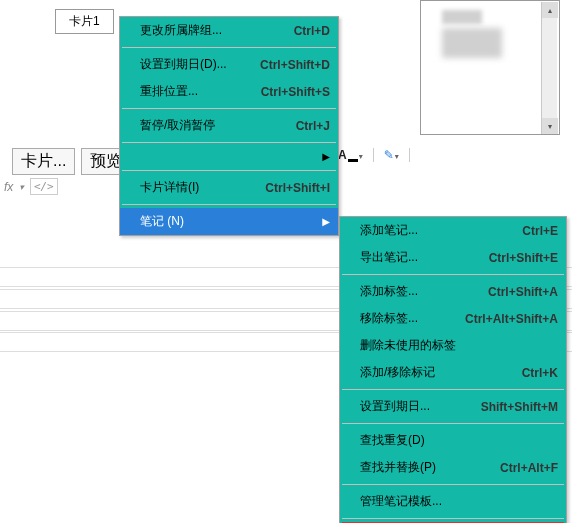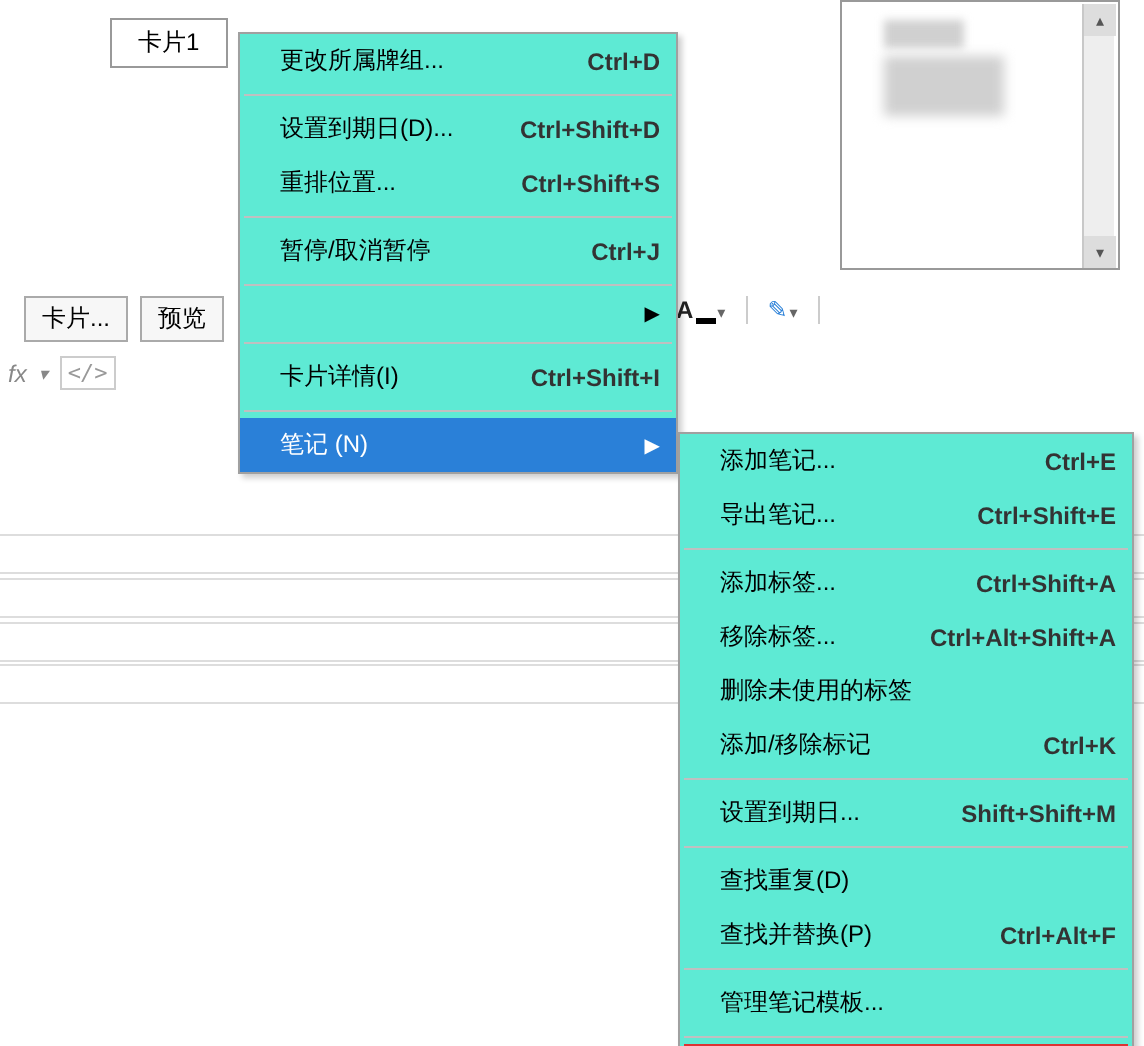--- a/index.html
+++ b/index.html
@@ -4,25 +4,25 @@
 <style>
   * { box-sizing: border-box; margin: 0; padding: 0; font-family: "Microsoft YaHei", "Segoe UI", sans-serif; font-size: 12px; }
   body { background: #fff; width: 572px; height: 523px; overflow: hidden; position: relative; color: #000; }
   .row-top { position: absolute; left: 0; right: 0; height: 20px; border-top: 1px solid #ddd; border-bottom: 1px solid #ddd; }
   .row-top.r1 { top: 267px; }
   .row-top.r2 { top: 289px; }
   .row-top.r3 { top: 311px; }
   .row-top.r4 { top: 332px; }
   .tab { position: absolute; left: 55px; top: 9px; border: 1px solid #999; padding: 3px 13px 3px 13px; background: #fff; font-size: 12px; }
   .toolbar { position: absolute; left: 12px; top: 148px; display: flex; align-items: center; gap: 6px; }
-  .btn { border: 1px solid #aaa; background: #f7f7f7; padding: 2px 8px; font-size: 12px; }
+  .btn { border: 1px solid #aaa; background: #f7f7f7; padding: 2px 8px; font-size: 16px; }
   .fx { position: absolute; left: 4px; top: 178px; color: #888; font-style: italic; display: flex; gap: 6px; align-items: center; }
   .fx .arrow-down { font-size: 9px; }
   .fx .code-icon { border: 1px solid #ccc; padding: 1px 3px; font-family: monospace; font-size: 11px; color: #999; }
-  .menu { position: absolute; background: #5eead4; border: 1px solid #a0a0a0; box-shadow: 2px 2px 3px rgba(0,0,0,0.2); }
+  .menu { position: absolute; background: #14b8a6; border: 1px solid #a0a0a0; box-shadow: 2px 2px 3px rgba(0,0,0,0.2); }
   .menu1 { left: 119px; top: 16px; width: 220px; }
   .menu2 { left: 339px; top: 216px; width: 228px; }
   .menu-item { display: flex; align-items: center; padding: 5px 8px 5px 20px; white-space: nowrap; }
   .menu-item .lbl { flex: 1; }
   .menu-item .shortcut { color: #333; margin-left: 16px; font-weight: bold; }
   .menu-item .sub-arrow { margin-left: auto; font-size: 10px; }
   .menu-item.hl { background: #2a80d8; color: #fff; }
   .menu-sep { height: 1px; background: #c0c0c0; margin: 3px 2px; }
   .menu-item.boxed { position: relative; }
   .menu-item.boxed::after { content: ""; position: absolute; left: 2px; right: 2px; top: 0; bottom: 0; border: 2px solid #d33; pointer-events: none; }

